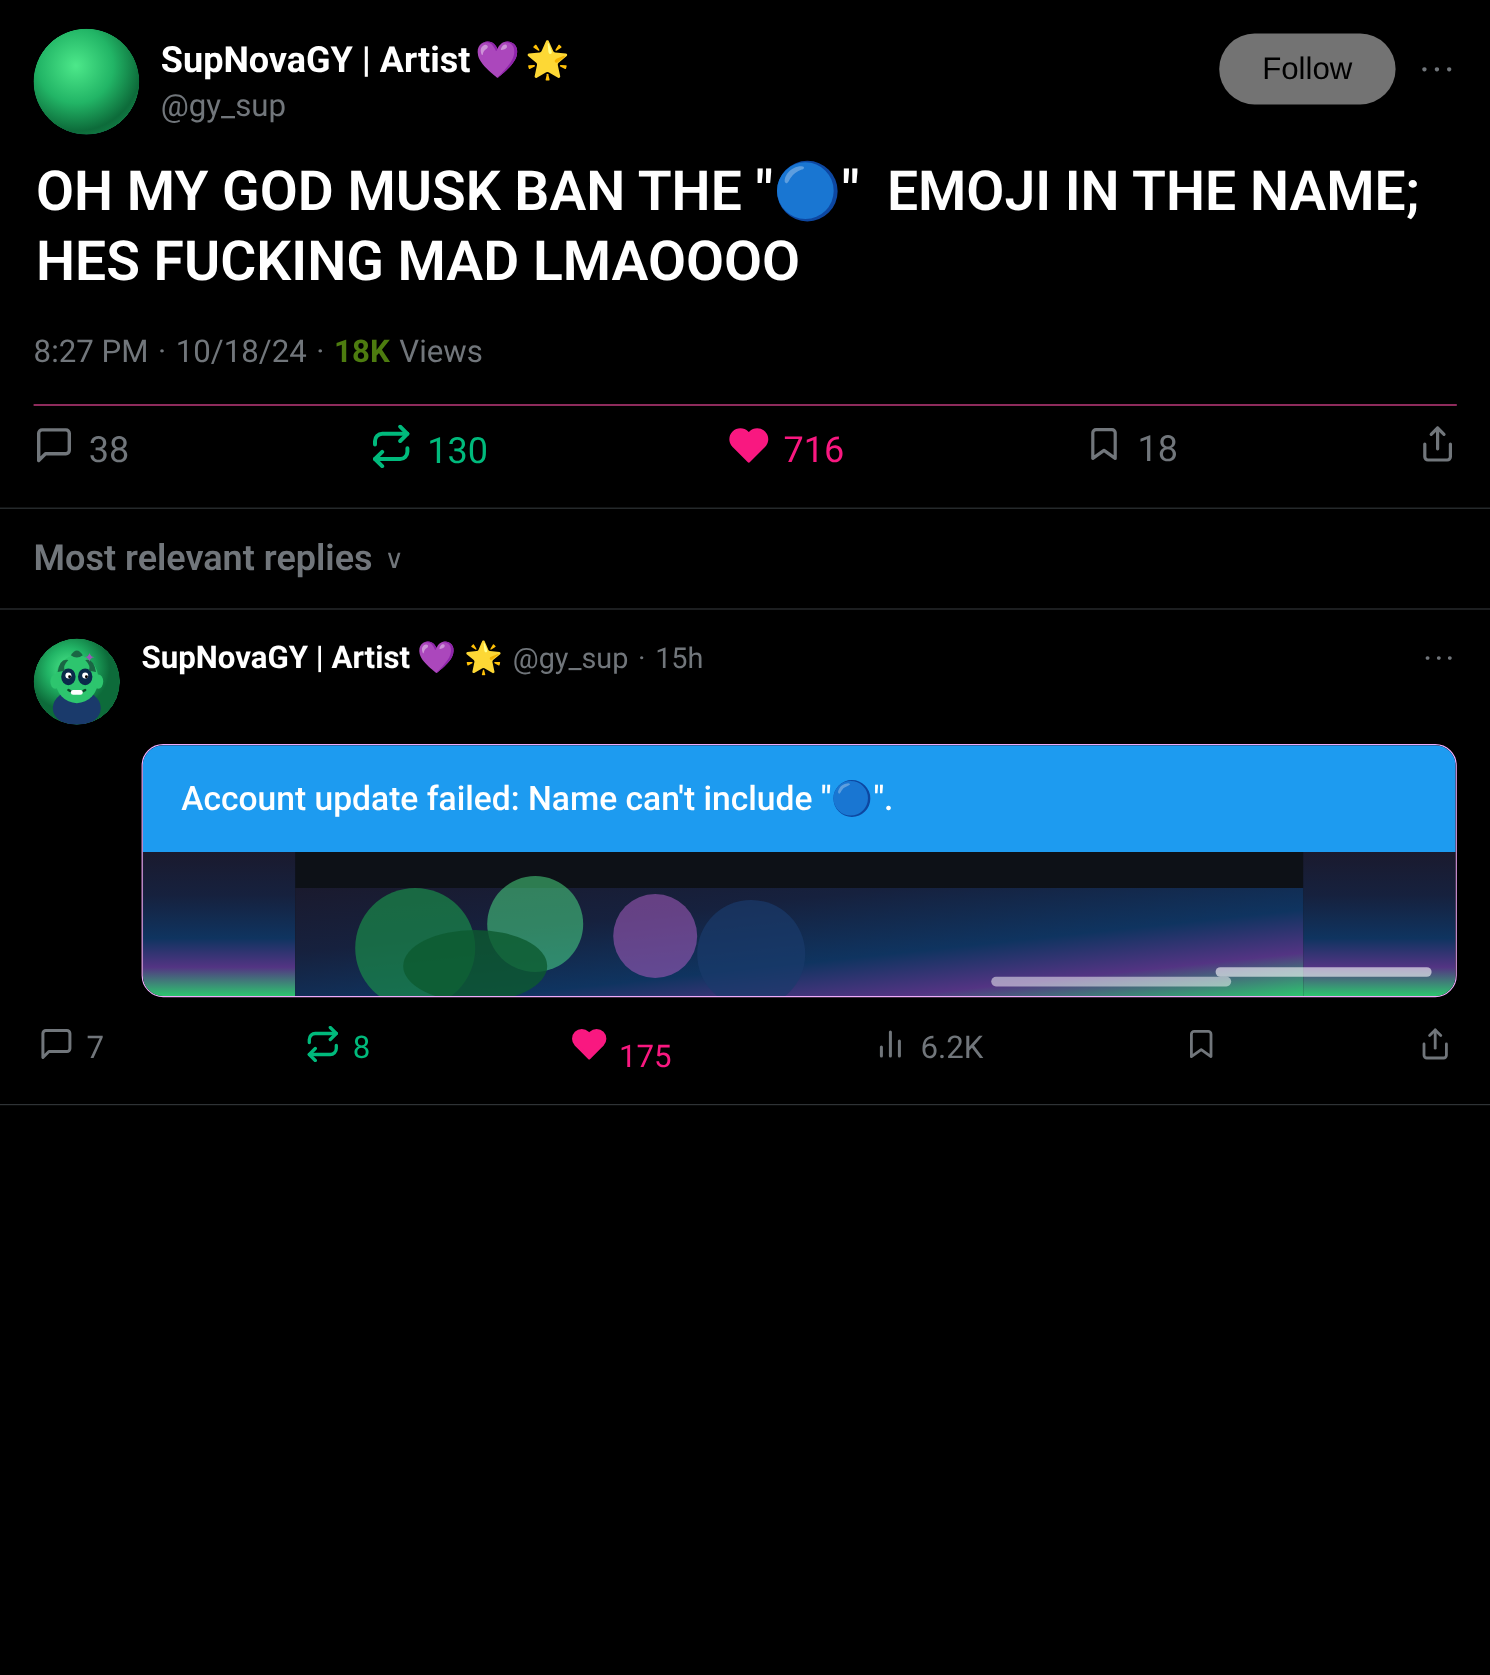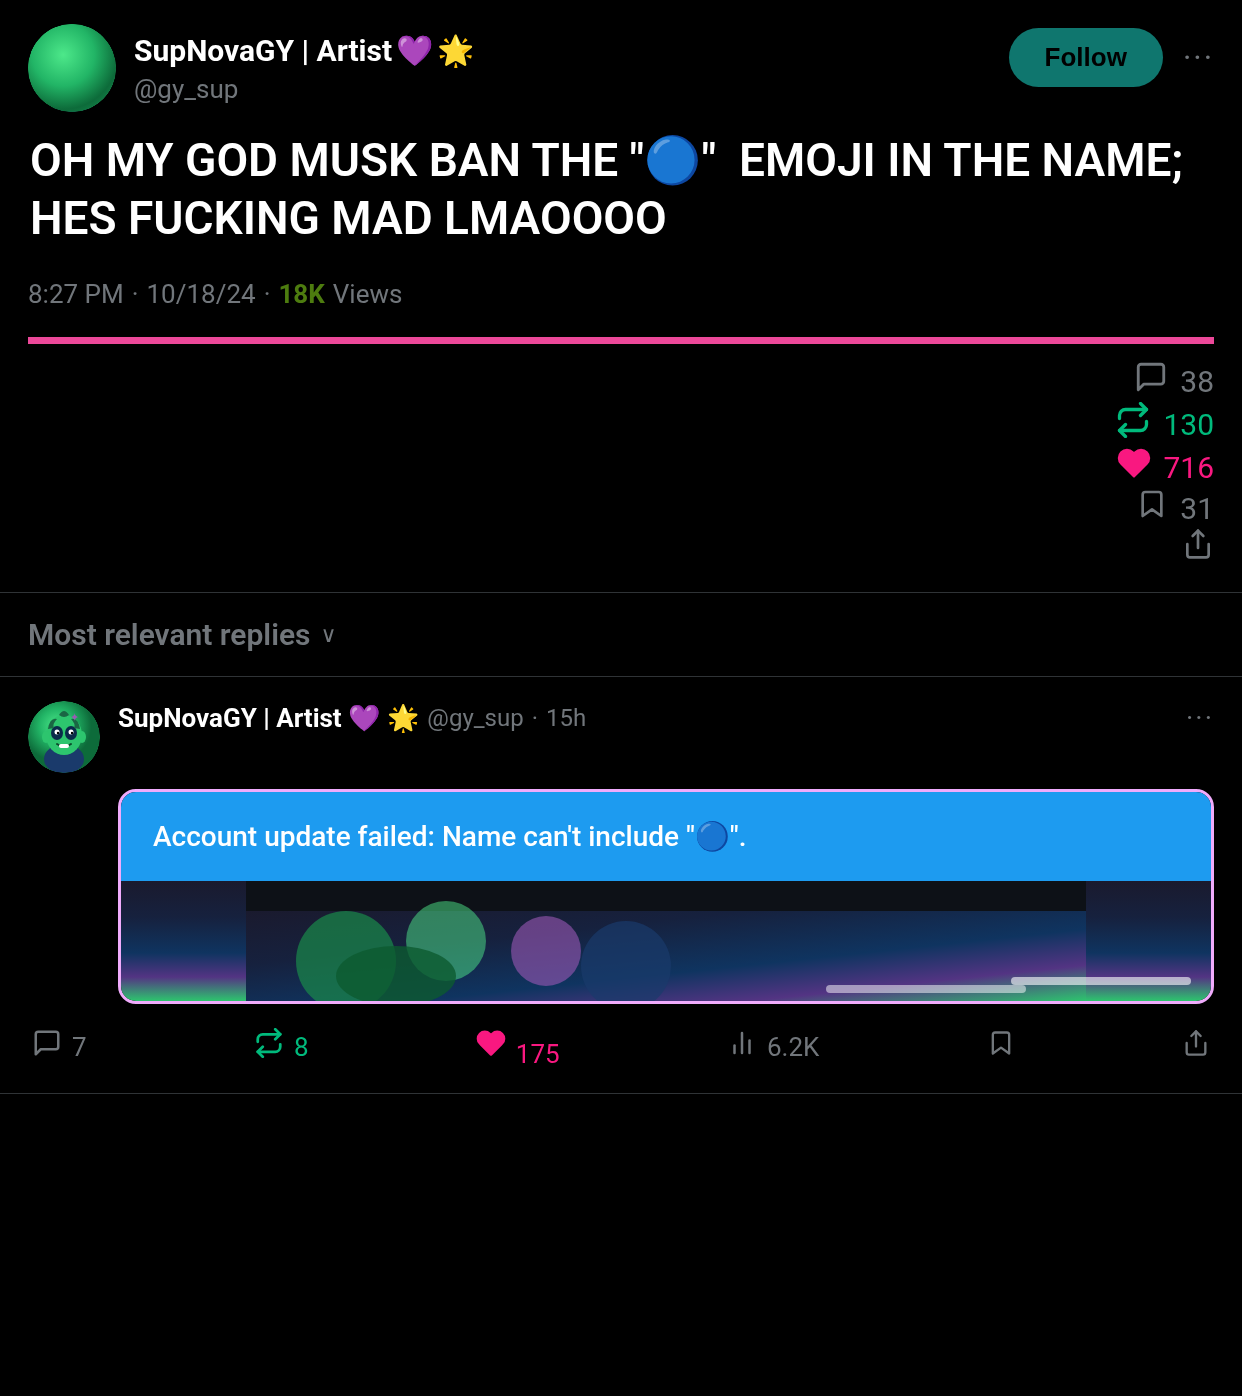--- a/index.html
+++ b/index.html
@@ -80,27 +80,27 @@
     }
 
     .tweet-header-right {
       display: flex;
       align-items: center;
       gap: 20px;
       margin-top: 4px;
     }
 
     .follow-btn {
-      background: #0f766e;
+      background: #737373;
       color: #000;
       border: none;
       border-radius: 50px;
       padding: 14px 36px;
       font-size: 26px;
-      font-weight: 700;
+      font-weight: 400;
       cursor: pointer;
       white-space: nowrap;
     }
 
     .more-icon {
       color: #71767b;
       font-size: 32px;
       cursor: pointer;
       letter-spacing: 2px;
     }
@@ -128,25 +128,24 @@
       color: #4d7c0f;
       font-weight: 700;
     }
 
     .tweet-meta .dot {
       color: #71767b;
     }
 
     .tweet-actions {
       display: flex;
-      align-items: flex-end;
+      align-items: flex-start;
       justify-content: space-between;
       padding: 16px 0 24px 0;
-      border-top: 7px solid #ec4899;
-      flex-direction: column;
+      border-top: 1px solid #ec4899;
     }
 
     .action-item {
       display: flex;
       align-items: center;
       gap: 12px;
       cursor: pointer;
     }
 
     .action-icon {
@@ -248,21 +247,21 @@
       color: #fff;
       line-height: 1.45;
       margin-bottom: 20px;
       margin-left: 90px;
     }
 
     .reply-image-container {
       margin-left: 90px;
       border-radius: 18px;
       overflow: hidden;
-      border: 3px solid #f0abfc;
+      border: 1px solid #f0abfc;
     }
 
     .error-banner {
       background: #1d9bf0;
       padding: 28px 32px;
       display: flex;
       align-items: center;
       gap: 14px;
     }
 
@@ -430,21 +429,21 @@
       </span>
       <span class="action-count like">716</span>
     </div>
 
     <div class="action-item">
       <span class="action-icon">
         <svg width="32" height="32" viewBox="0 0 24 24" fill="none" stroke="#71767b" stroke-width="2" stroke-linecap="round" stroke-linejoin="round">
           <path d="M19 21l-7-5-7 5V5a2 2 0 0 1 2-2h10a2 2 0 0 1 2 2z"></path>
         </svg>
       </span>
-      <span class="action-count">31</span>
+      <span class="action-count">18</span>
     </div>
 
     <div class="action-item">
       <span class="action-icon">
         <svg width="32" height="32" viewBox="0 0 24 24" fill="none" stroke="#71767b" stroke-width="2" stroke-linecap="round" stroke-linejoin="round">
           <path d="M4 12v8a2 2 0 0 0 2 2h12a2 2 0 0 0 2-2v-8"></path>
           <polyline points="16 6 12 2 8 6"></polyline>
           <line x1="12" y1="2" x2="12" y2="15"></line>
         </svg>
       </span>

